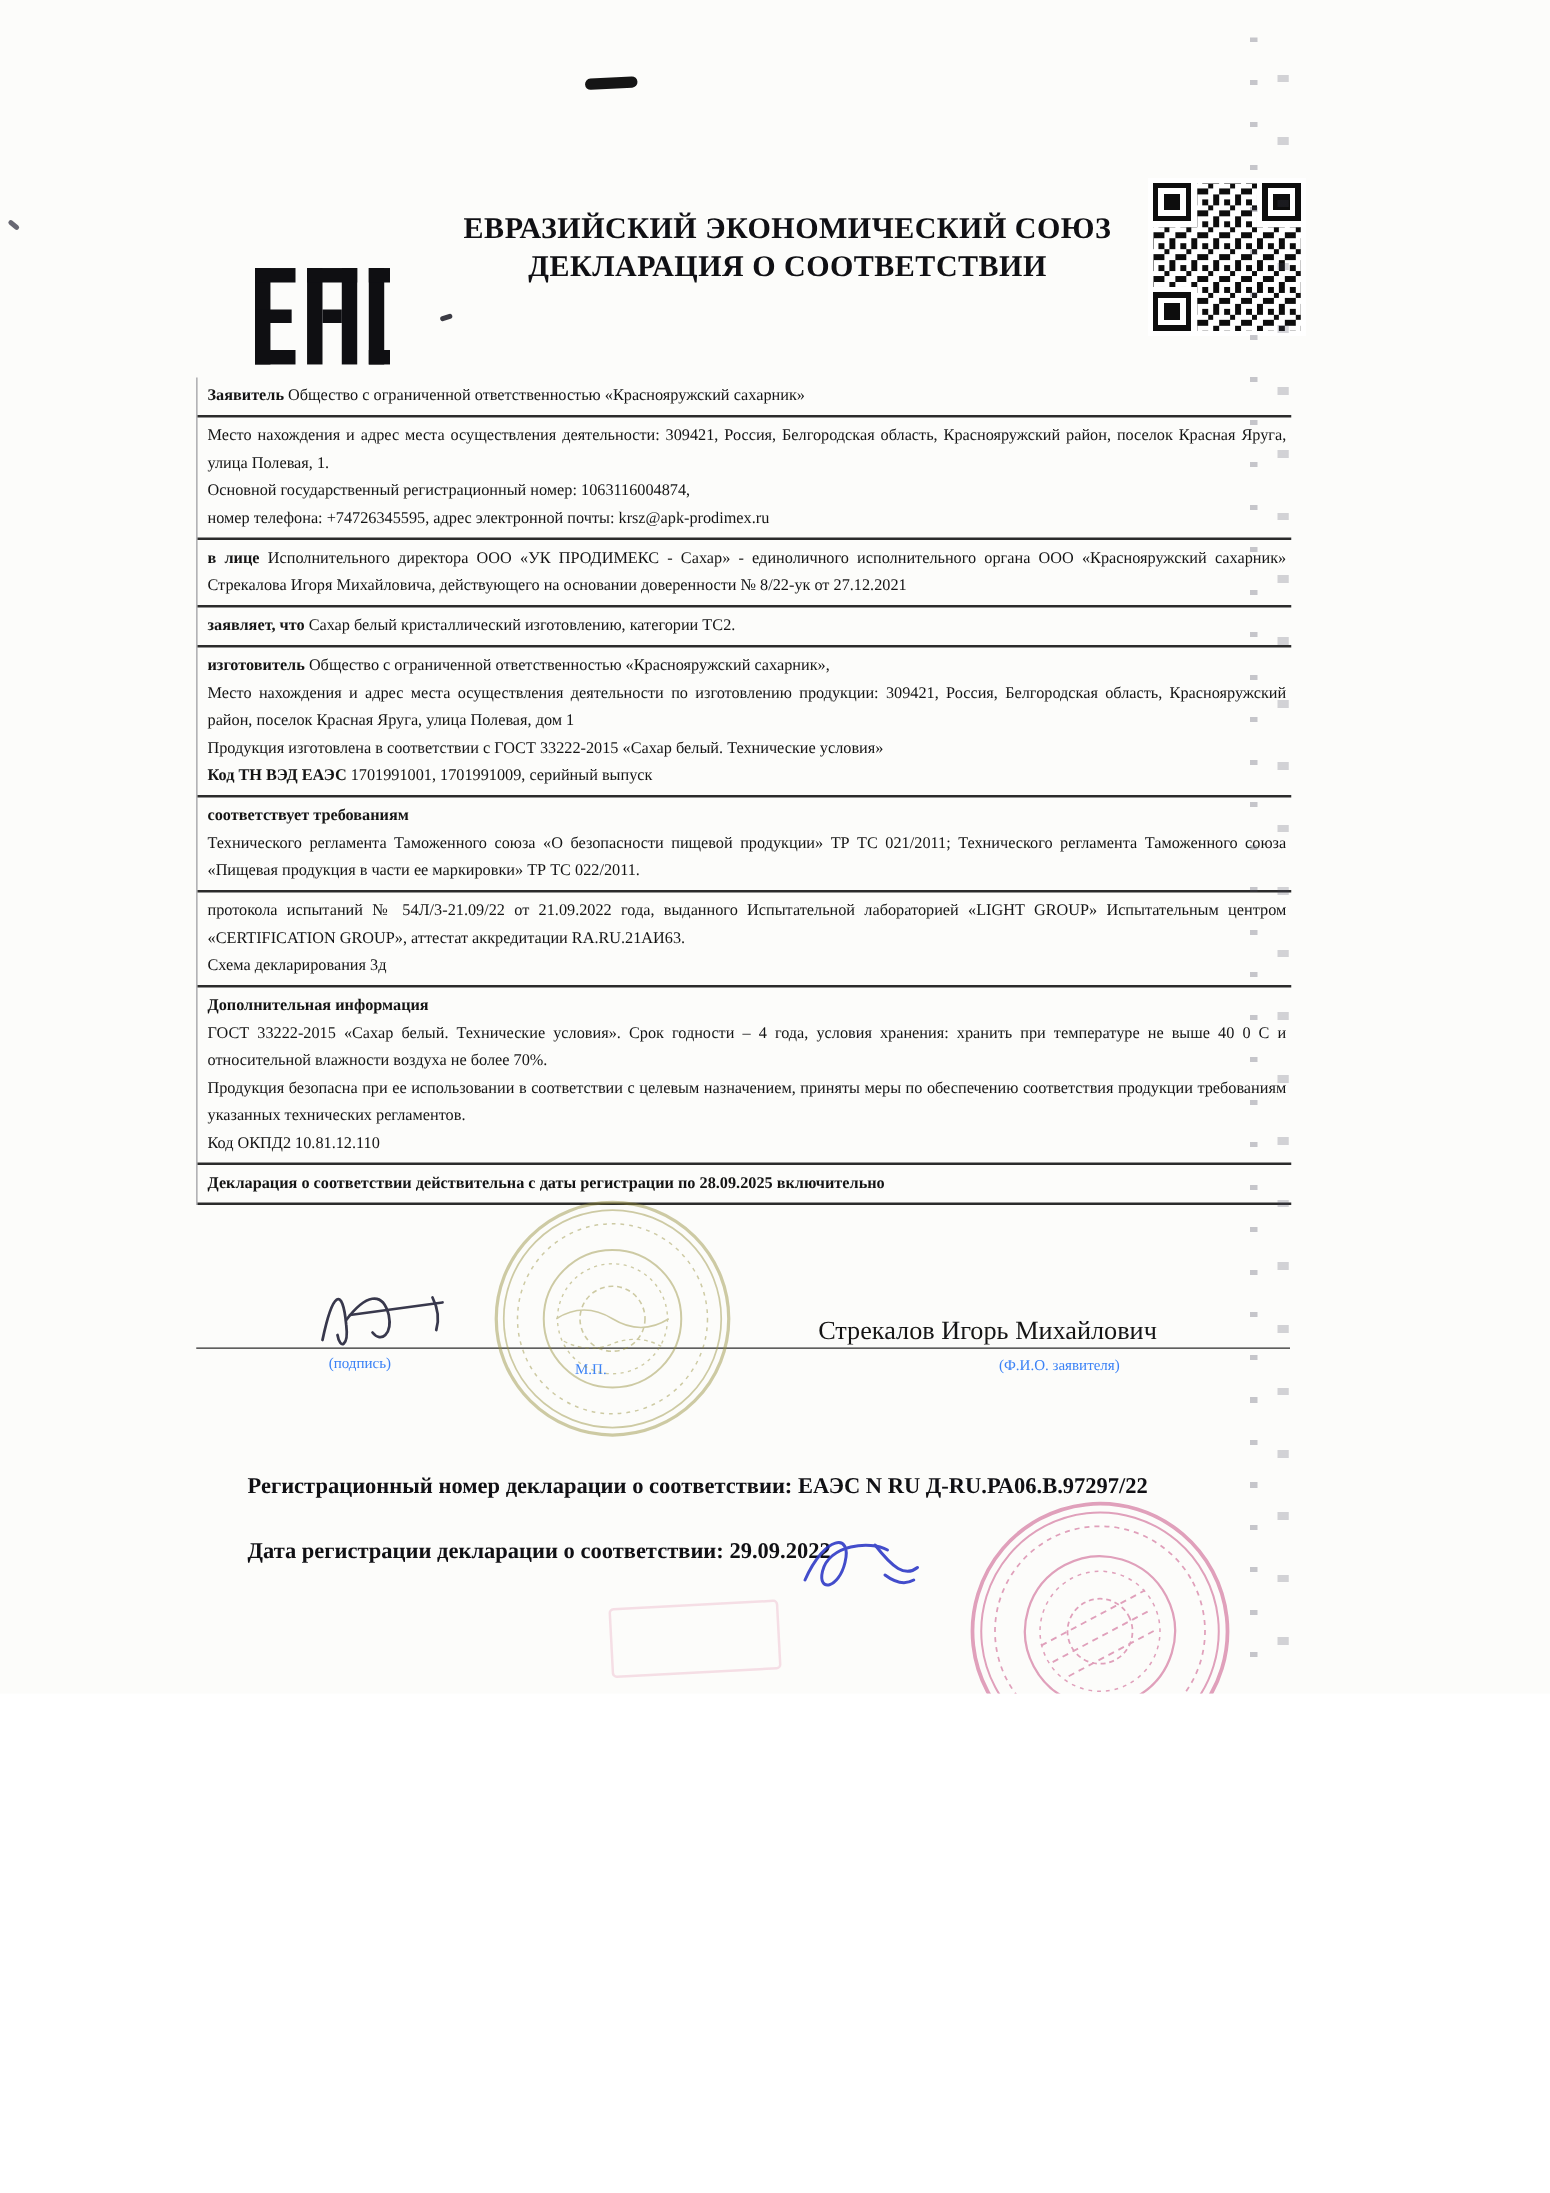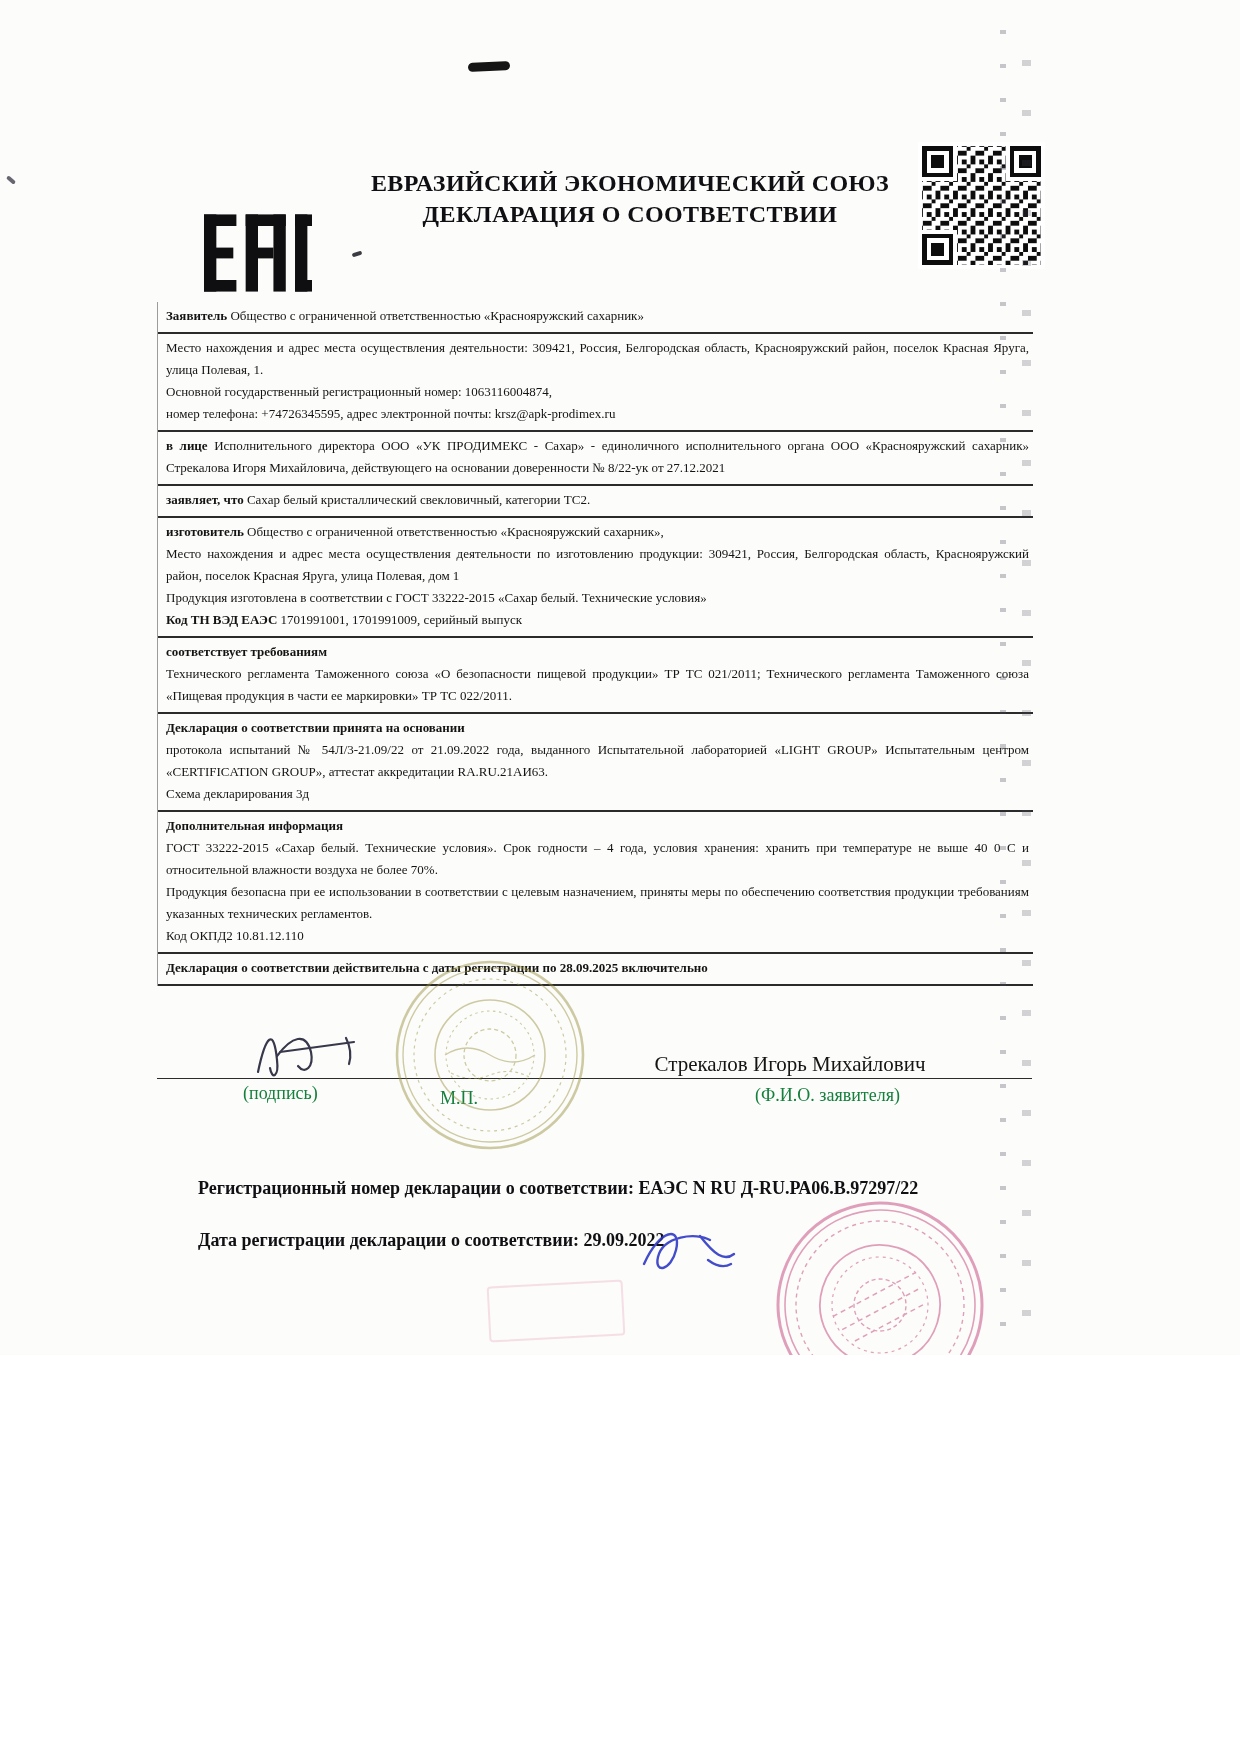--- a/index.html
+++ b/index.html
@@ -19,21 +19,21 @@
     position:absolute;top:302px;left:157px;width:875px;
     font-size:13px;line-height:22px;text-align:justify;
     border-left:1.5px solid rgba(60,60,70,.5);
   }
   .sec{border-bottom:2px solid #2b2b2b;padding:3px 4px 5px 8px;}
   .sec p{margin:0;}
   .b{font-weight:bold;}
   
   .sig-name{position:absolute;top:1052px;left:640px;width:300px;text-align:center;font-size:21px;}
   .sig-rule{position:absolute;top:1078px;left:157px;width:875px;border-top:1.5px solid #2b2b2b;height:0;}
-  .sig-label{position:absolute;font-size:18px;color:#15803d;}
+  .sig-label{position:absolute;font-size:12px;color:#3b82f6;margin-left:20px;}
   .sig-podpis{top:1083px;left:243px;}
   .sig-mp{top:1088px;left:440px;}
   .sig-fio{top:1085px;left:735px;width:185px;text-align:center;}
   
   .reg{position:absolute;left:198px;font-size:18px;font-weight:bold;color:#101014;margin-top:32px;}
   .reg1{top:1146px;width:830px;}
   .reg2{top:1198px;width:700px;}
   
   .seal1{position:absolute;top:955px;left:385px;pointer-events:none;}
   .seal2{position:absolute;top:1185px;left:755px;pointer-events:none;}
@@ -138,37 +138,36 @@
       <p><span class="b"></span><span>Место нахождения и адрес места осуществления деятельности: 309421, Россия, Белгородская область, Краснояружский район, поселок Красная Яруга, улица Полевая, 1.</span></p>
       <p><span class="b"></span><span>Основной государственный регистрационный номер: 1063116004874,</span></p>
       <p><span class="b"></span><span>номер телефона: +74726345595, адрес электронной почты: krsz@apk-prodimex.ru</span></p>
     </section>
 
     <section class="sec">
       <p><span class="b">в лице </span><span>Исполнительного директора ООО «УК ПРОДИМЕКС - Сахар» - единоличного исполнительного органа  ООО «Краснояружский сахарник» Стрекалова Игоря Михайловича, действующего на основании доверенности № 8/22-ук от 27.12.2021</span></p>
     </section>
 
     <section class="sec">
-      <p><span class="b">заявляет, что </span><span>Сахар белый кристаллический свекловичный, категории ТС2.</span></p>
+      <p><span class="b">заявляет, что </span><span>Сахар белый кристаллический изготовлению, категории ТС2.</span></p>
     </section>
 
     <section class="sec">
       <p><span class="b">изготовитель </span><span>Общество с ограниченной ответственностью «Краснояружский сахарник»,</span></p>
       <p><span class="b"></span><span>Место нахождения и адрес места осуществления деятельности по изготовлению продукции: 309421, Россия, Белгородская область, Краснояружский район, поселок Красная Яруга, улица Полевая, дом 1</span></p>
       <p><span class="b"></span><span>Продукция изготовлена в соответствии с ГОСТ 33222-2015 «Сахар белый. Технические условия»</span></p>
       <p><span class="b">Код ТН ВЭД ЕАЭС </span><span>1701991001, 1701991009, серийный выпуск</span></p>
     </section>
 
     <section class="sec">
       <p><span class="b">соответствует требованиям</span><span></span></p>
       <p><span class="b"></span><span>Технического регламента Таможенного союза «О безопасности пищевой продукции» ТР ТС 021/2011; Технического регламента Таможенного союза «Пищевая продукция в части ее маркировки» ТР ТС 022/2011.</span></p>
     </section>
 
     <section class="sec">
-      <p><span class="b">Декларация о соответствии принята на основании</span><span></span></p>
       <p><span class="b"></span><span>протокола испытаний № 54Л/3-21.09/22 от 21.09.2022 года, выданного Испытательной лабораторией «LIGHT GROUP» Испытательным центром «CERTIFICATION GROUP», аттестат аккредитации RA.RU.21АИ63.</span></p>
       <p><span class="b"></span><span>Схема декларирования 3д</span></p>
     </section>
 
     <section class="sec">
       <p><span class="b">Дополнительная информация</span><span></span></p>
       <p><span class="b"></span><span>ГОСТ 33222-2015 «Сахар белый. Технические условия». Срок годности – 4 года, условия хранения: хранить при температуре не выше 40 0 С и относительной влажности воздуха не более 70%.</span></p>
       <p><span class="b"></span><span>Продукция безопасна при ее использовании в соответствии с целевым назначением, приняты меры по обеспечению соответствия продукции требованиям указанных технических регламентов.</span></p>
       <p><span class="b"></span><span>Код ОКПД2 10.81.12.110</span></p>
     </section>

